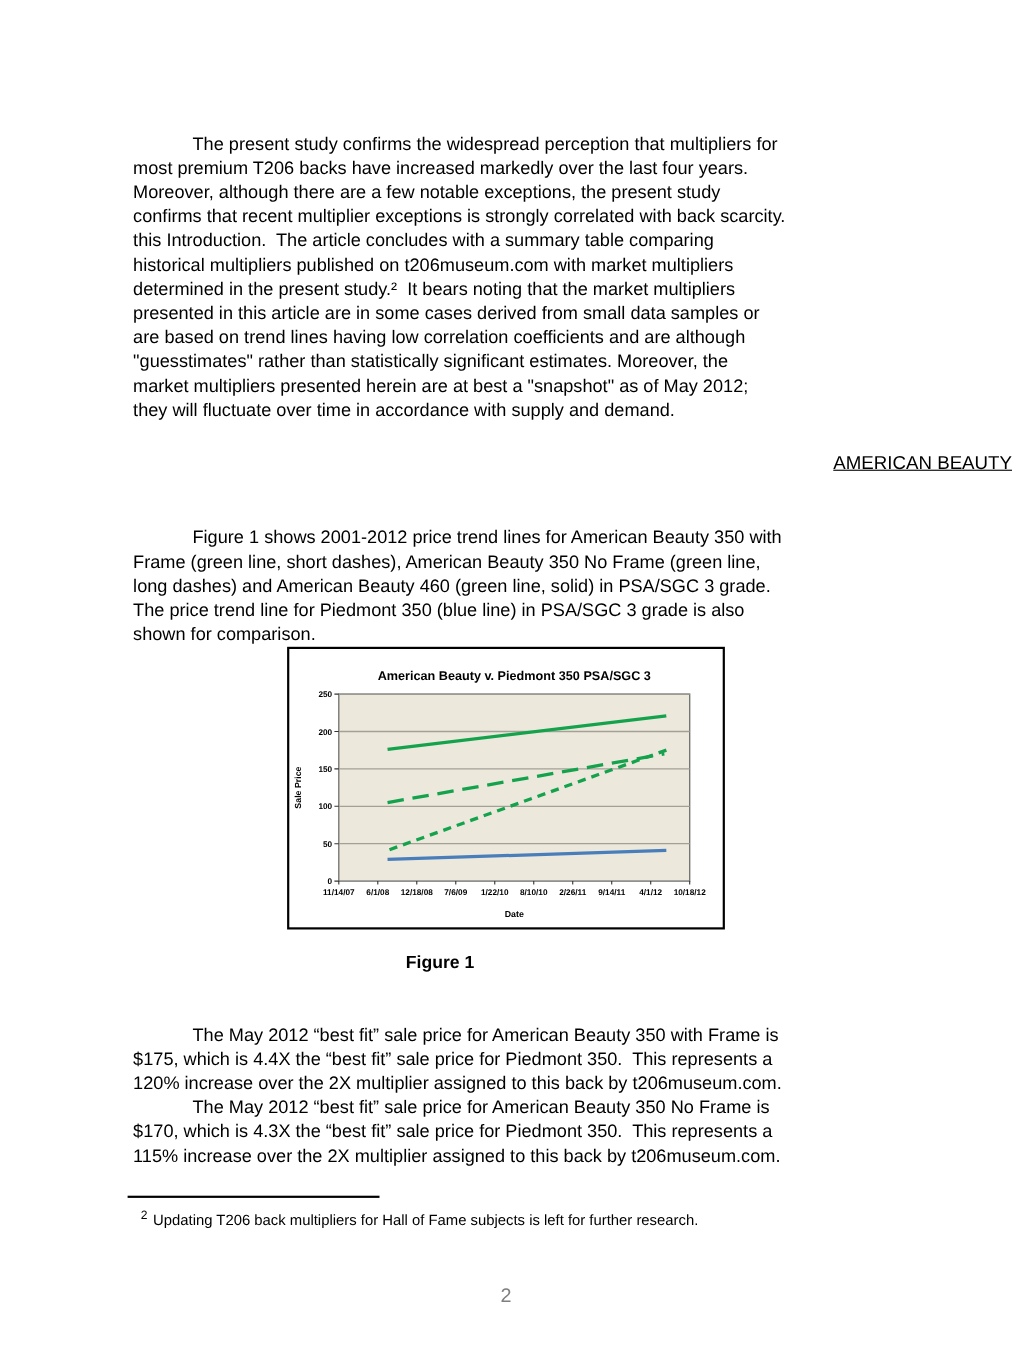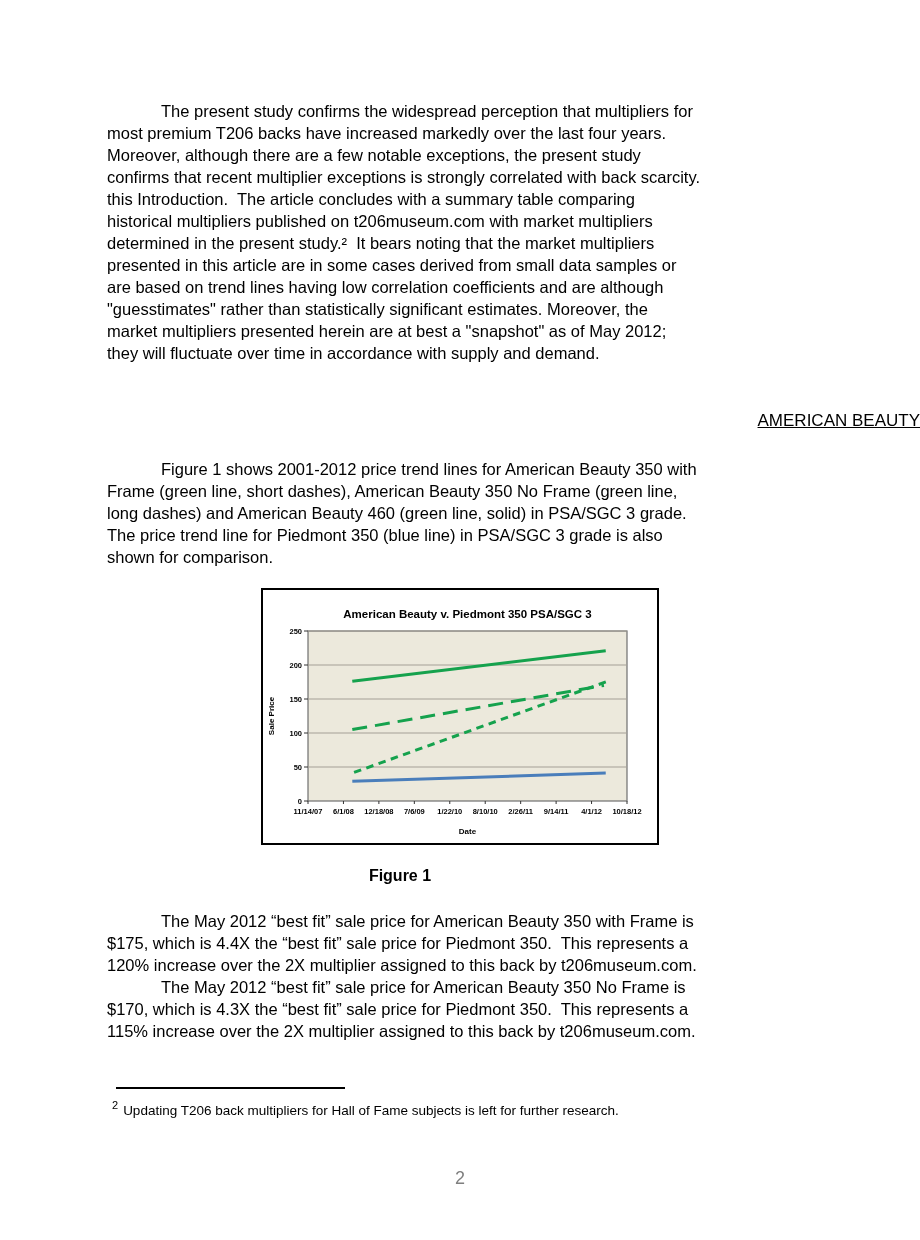--- a/index.html
+++ b/index.html
@@ -1,20 +1,20 @@
 <!DOCTYPE html>
 <html><head>
 <meta charset="utf-8">
 <style>
   html,body{margin:0;padding:0;background:#fff;}
   .page{
     position:relative;width:920px;height:1240px;background:#ffffff;
     font-family:"Liberation Sans",sans-serif;color:#000;overflow:hidden;
   }
-  .para{position:absolute;left:107px;width:712px;}
+  .para{position:absolute;left:121px;width:712px;margin-top:20px;}
   .para .line{white-space:pre;font-size:16.5px;line-height:22px;}
   .para .line.first{padding-left:54px;}
   .p1{top:100px;}
   .p2{top:188px;}
   .p3{top:458px;}
   .p4{top:910px;}
   .p5{top:976px;}
   .heading{
     position:absolute;top:410px;left:0;width:920px;text-align:right;
     font-size:17px;font-weight:normal;text-decoration:underline;line-height:22px;
@@ -30,21 +30,21 @@
   #chart-svg{display:block;}
   #chart-svg text{font-family:"Liberation Sans",sans-serif;fill:#000;}
   #chart-svg .tick{font-size:7.5px;font-weight:bold;}
   #chart-svg .chart-title{font-size:11.5px;font-weight:bold;}
   #chart-svg .axis-title{font-size:8px;font-weight:bold;}
   .footnote-rule{
     position:absolute;left:116px;top:1087px;width:229px;height:0;
     border-top:2px solid #000;
   }
   .footnote{
-    position:absolute;left:112px;top:1096px;width:712px;
+    position:absolute;left:128px;top:1096px;width:712px;
     font-size:13.5px;line-height:18px;
   }
   .footnote sup{font-size:11px;}
   .footnote .fn-text{margin-left:5px;}
   .page-number{
     position:absolute;top:1168px;left:0;width:920px;text-align:center;
     font-size:18px;color:#7f7f7f;
   }
 </style>
 </head>

